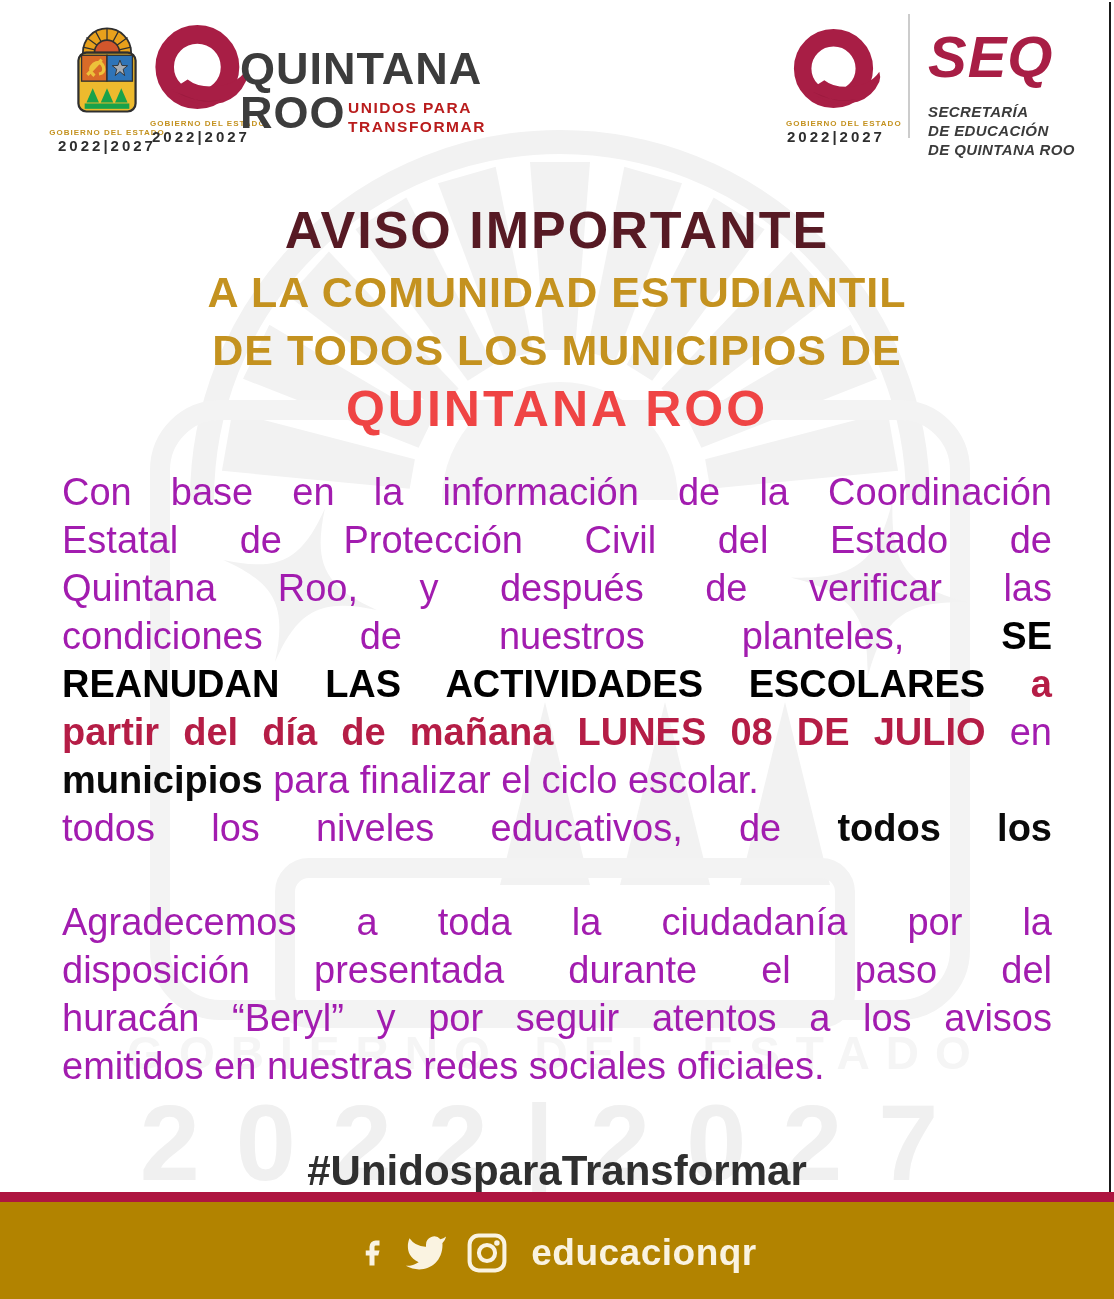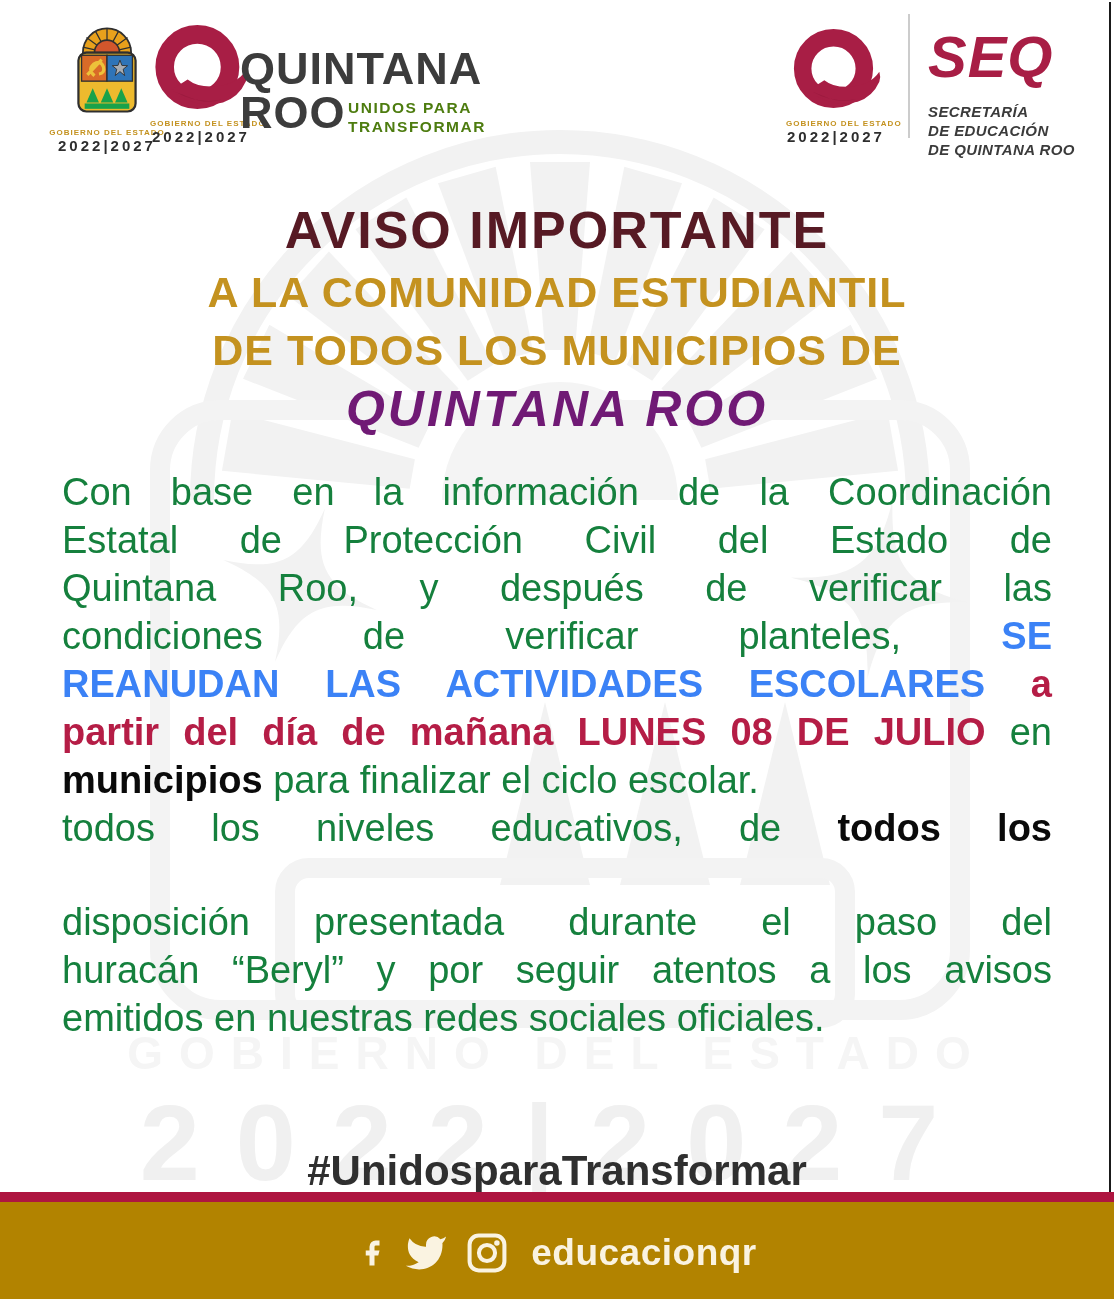--- a/index.html
+++ b/index.html
@@ -12,41 +12,41 @@
   
   .wm-svg{left:0;top:0;}
   .wm-text{left:0;width:1114px;text-align:center;color:#f4f4f4;font-weight:bold;white-space:nowrap;}
   .wm-gob{top:1026px;font-size:46px;letter-spacing:16px;color:#f5f5f5;}
   .wm-period{top:1080px;font-size:108px;letter-spacing:36px;color:#f0f0f0;}
 
   
   .tiny-gob{font-size:8px;font-weight:bold;color:#C4921F;letter-spacing:1px;text-align:center;white-space:nowrap;}
   .tiny-period{font-size:15px;font-weight:bold;color:#2E2E2E;letter-spacing:3px;text-align:center;white-space:nowrap;}
   .qr-word{color:#3C3C3C;font-weight:bold;font-size:45px;line-height:42px;letter-spacing:1px;white-space:nowrap;}
-  .qr-tag{color:#4d7c0f;font-weight:bold;font-size:15.5px;line-height:18.5px;letter-spacing:1.5px;white-space:nowrap;}
+  .qr-tag{color:#b91c1c;font-weight:bold;font-size:15.5px;line-height:18.5px;letter-spacing:1.5px;white-space:nowrap;}
   .divider{width:2px;background:#cccccc;}
   .seq-acr{color:#A81E45;font-weight:bold;font-size:58px;line-height:58px;letter-spacing:1px;}
   .seq-sub{color:#3B3B3B;font-weight:bold;font-size:15px;line-height:19px;letter-spacing:0.4px;white-space:nowrap;}
 
   
   .t-center{left:0;width:1114px;text-align:center;white-space:nowrap;}
   .title-main{top:200px;font-size:52px;font-weight:bold;color:#571A24;letter-spacing:2px;}
   .title-sub{font-size:43px;font-weight:bold;color:#C4921F;letter-spacing:1px;}
   .title-sub1{top:268px;}
   .title-sub2{top:326px;}
-  .title-sub3{top:380px;font-size:50px;font-weight:bold;color:#701a75;letter-spacing:3px;font-style:italic;}
+  .title-sub3{top:380px;font-size:50px;font-weight:bold;color:#ef4444;letter-spacing:3px;}
 
   
   .paragraphs{left:62px;top:468px;width:990px;}
   .para + .para{margin-top:46px;}
   .line{font-size:38px;line-height:48px;color:#101010;text-align:justify;text-align-last:justify;}
   .line.last{text-align-last:left;}
-  .seg-regular{font-weight:normal;color:#15803d;}
+  .seg-regular{font-weight:normal;color:#a21caf;}
   .seg-black-bold{font-weight:bold;color:#0a0a0a;}
-  .seg-gold-bold{font-weight:bold;color:#3b82f6;}
+  .seg-gold-bold{font-weight:bold;color:#000000;}
   .seg-crimson-bold{font-weight:bold;color:#B51D46;}
 
   .hashtag{top:1106px;left:0;width:1114px;text-align:center;font-size:42px;font-weight:bold;color:#2F2F2F;margin-top:41px;}
 
   
   .footer-stripe{left:0;top:1192px;width:1114px;height:10px;background:#AE1540;}
   .footer-bar{left:0;top:1202px;width:1114px;height:101px;background:#B28300;display:flex;align-items:center;justify-content:center;gap:16px;}
   .footer-handle{color:#FAF3E1;font-weight:bold;font-size:37px;letter-spacing:0.5px;margin-left:6px;}
 
   .edge-line{left:1109px;top:2px;width:2px;height:1190px;background:#1a1a1a;}
@@ -143,27 +143,28 @@
   <div class="abs t-center title-main">AVISO IMPORTANTE</div>
   <div class="abs t-center title-sub title-sub1">A LA COMUNIDAD ESTUDIANTIL</div>
   <div class="abs t-center title-sub title-sub2">DE TODOS LOS MUNICIPIOS DE</div>
   <div class="abs t-center title-sub3">QUINTANA ROO</div>
 
   <div class="abs paragraphs" id="paragraphs">
       <div class="para">
         <div class="line"><span class="seg-regular">Con base en la información de la Coordinación</span></div>
         <div class="line"><span class="seg-regular">Estatal de Protección Civil del Estado de</span></div>
         <div class="line"><span class="seg-regular">Quintana Roo, y después de verificar las</span></div>
-        <div class="line"><span class="seg-regular">condiciones de verificar planteles, </span><span class="seg-gold-bold">SE</span></div>
+        <div class="line"><span class="seg-regular">condiciones de nuestros planteles, </span><span class="seg-gold-bold">SE</span></div>
         <div class="line"><span class="seg-gold-bold">REANUDAN LAS ACTIVIDADES ESCOLARES</span><span class="seg-crimson-bold"> a</span></div>
         <div class="line"><span class="seg-crimson-bold">partir del día de mañana LUNES 08 DE JULIO</span><span class="seg-regular"> en</span></div>
         <div class="line last"><span class="seg-black-bold">municipios</span><span class="seg-regular"> para finalizar el ciclo escolar.</span></div>
         <div class="line"><span class="seg-regular">todos los niveles educativos, de </span><span class="seg-black-bold">todos los</span></div>
       </div>
       <div class="para">
+        <div class="line"><span class="seg-regular">Agradecemos a toda la ciudadanía por la</span></div>
         <div class="line"><span class="seg-regular">disposición presentada durante el paso del</span></div>
         <div class="line"><span class="seg-regular">huracán “Beryl” y por seguir atentos a los avisos</span></div>
         <div class="line last"><span class="seg-regular">emitidos en nuestras redes sociales oficiales.</span></div>
       </div>
     </div>
 
   <div class="abs hashtag">#UnidosparaTransformar</div>
 
   <div class="abs footer-stripe"></div>
   <div class="abs footer-bar">

